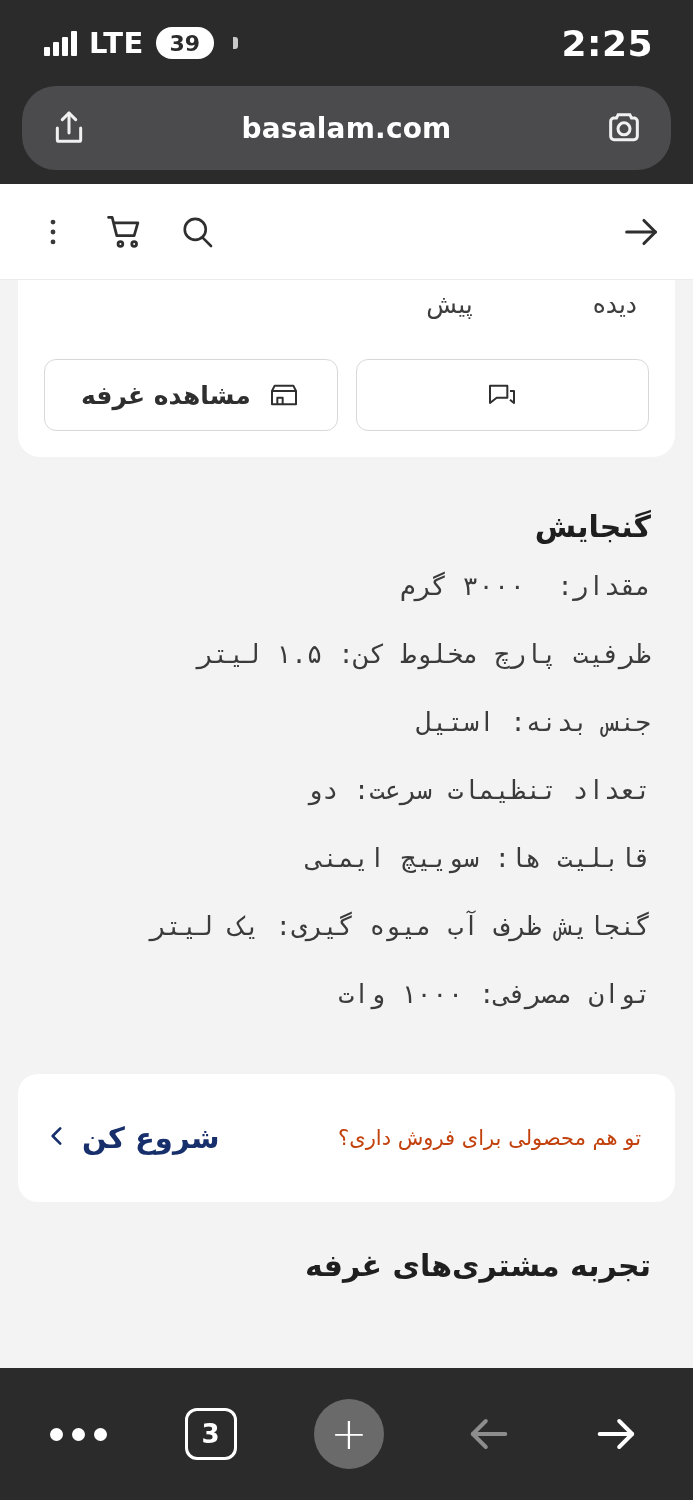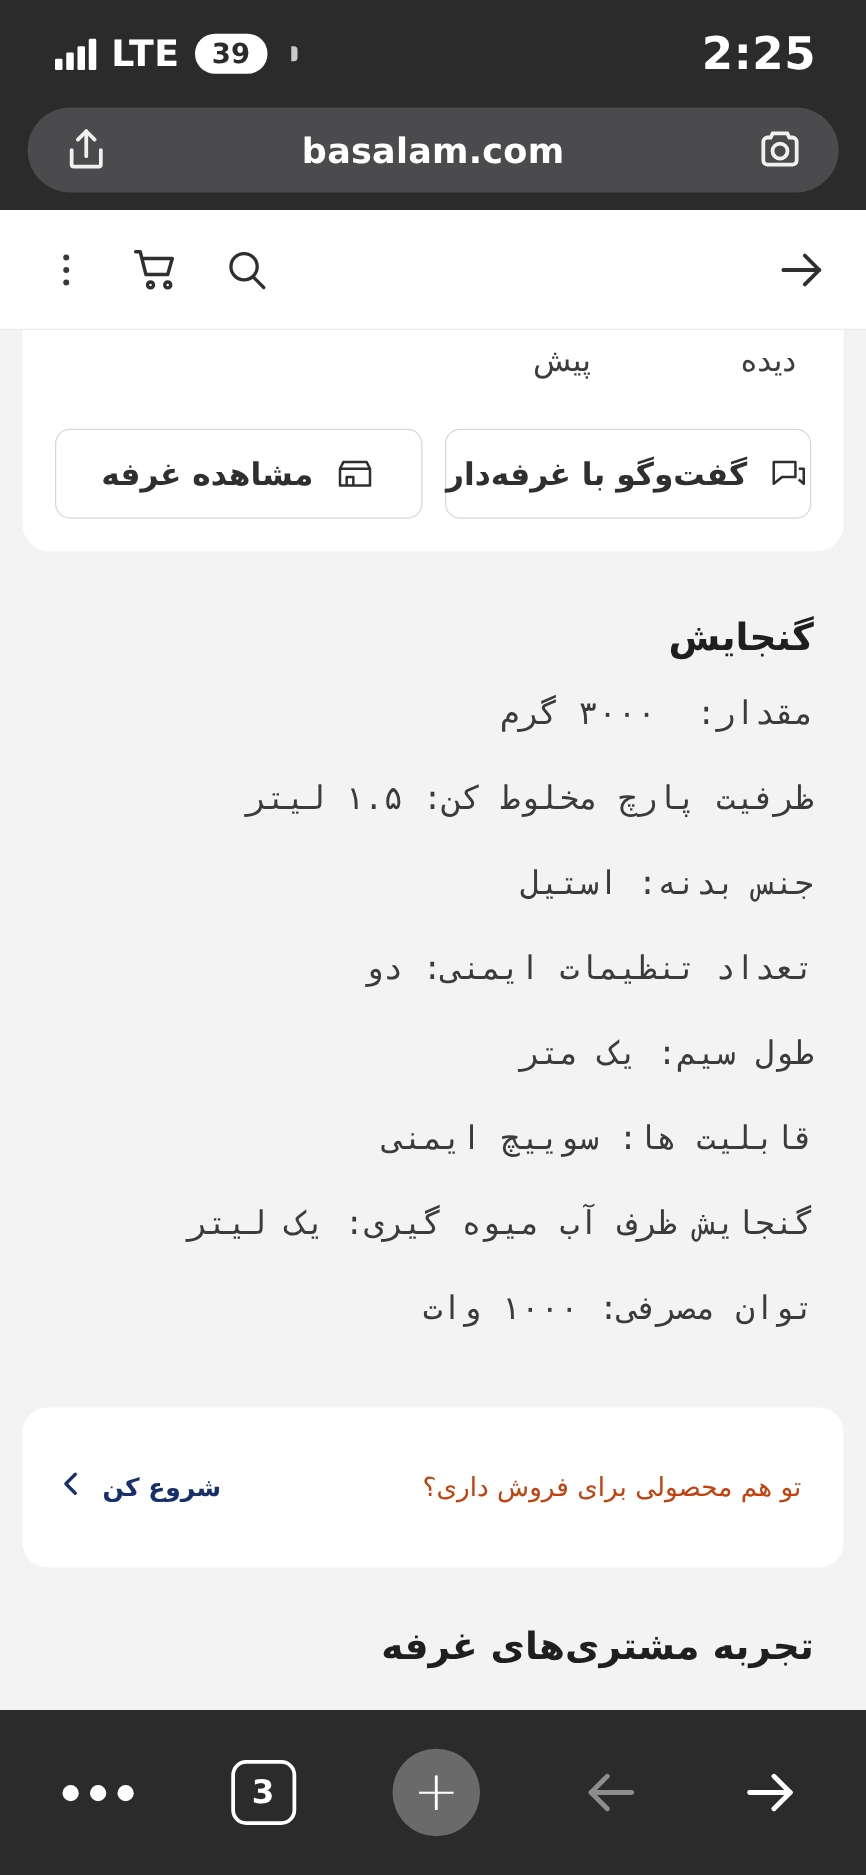--- a/index.html
+++ b/index.html
@@ -87,21 +87,21 @@
   .battery-tip {
     width: 5px;
     height: 12px;
     background: #ffffff;
     border-radius: 0 3px 3px 0;
     opacity: 0.75;
   }
 
   .url-bar {
     margin: 0 22px;
-    height: 68px;
+    height: 84px;
     background: #4b4b4d;
     border-radius: 34px;
     display: flex;
     align-items: center;
     justify-content: space-between;
     padding: 0 26px;
     direction: ltr;
   }
   .url-text {
     flex: 1;
@@ -212,21 +212,21 @@
     justify-content: space-between;
     padding: 0 34px 0 26px;
     direction: rtl;
   }
   .cta-text { font-size: 21px; color: #c2410c; }
   .cta-action {
     display: flex;
     align-items: center;
     gap: 12px;
     color: #17306b;
-    font-size: 20px;
+    font-size: 29px;
     font-weight: bold;
   }
   .cta-chev { font-size: 30px; line-height: 1; color:#17306b; }
 
   .next-section {
     margin: 46px 42px 0 42px;
     text-align: right;
     font-size: 30px;
     font-weight: bold;
     color: #1f1f1f;
@@ -349,21 +349,20 @@
         <span>پیش</span>
       </div>
       <div class="seller-buttons">
         <div class="sbtn">
           <span class="ic">
             <svg width="32" height="32" viewBox="0 0 24 24" fill="none" stroke="#2f2f2f" stroke-width="1.5" stroke-linejoin="round">
               <path d="M3 5h13v9H8l-5 4z"></path>
               <path d="M18 9h3v9l-3-2.5"></path>
             </svg>
           </span>
-          <span>گفت‌وگو با غرفه‌دار</span>
         </div>
         <div class="sbtn">
           <span class="ic">
             <svg width="32" height="32" viewBox="0 0 24 24" fill="none" stroke="#2f2f2f" stroke-width="1.5" stroke-linejoin="round">
               <path d="M3 9h18v10H3z"></path>
                 <path d="M3 9l2-4h14l2 4"></path>
                 <path d="M7 19v-5h4v5"></path>
             </svg>
           </span>
           <span>مشاهده غرفه</span>
@@ -372,22 +371,21 @@
     </div>
 
     <div class="section-title">گنجایش</div>
 
     <div class="desc-list">
       <div class="desc-row">
         <span class="amount-lbl">مقدار:</span><span>۳۰۰۰ گرم</span>
       </div>
       <div class="desc-row">ظرفیت پارچ مخلوط کن: ۱.۵ لیتر</div>
       <div class="desc-row">جنس بدنه: استیل</div>
-      <div class="desc-row">تعداد تنظیمات ایمنی: دو</div>
-      <div class="desc-row">طول سیم: یک متر</div>
+      <div class="desc-row">تعداد تنظیمات سرعت: دو</div>
       <div class="desc-row">قابلیت ها: سوییچ ایمنی</div>
       <div class="desc-row">گنجایش ظرف آب میوه گیری: یک لیتر</div>
       <div class="desc-row">توان مصرفی: ۱۰۰۰ وات</div>
     </div>
 
     <div class="cta-card">
       <div class="cta-text">تو هم محصولی برای فروش داری؟</div>
       <div class="cta-action">
         <span>شروع کن</span>
         <span class="cta-chev">

